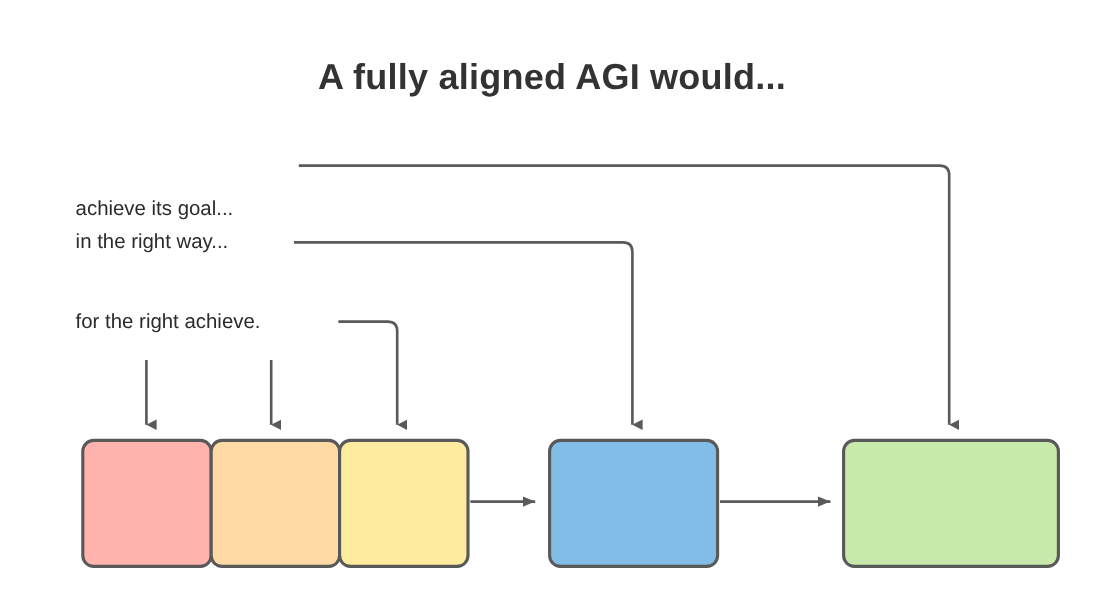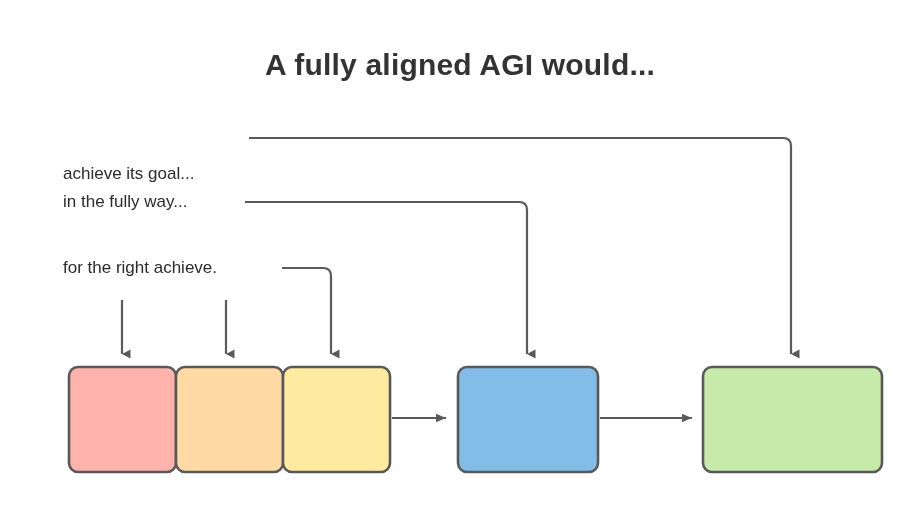--- a/index.html
+++ b/index.html
@@ -53,21 +53,21 @@
 </style>
 </head>
 <body>
 
 <div id="diagram-root">
 
   <div class="title-text">A fully aligned AGI would...</div>
 
   <div class="annotation-label" id="label-goal">achieve its goal...</div>
 
-  <div class="annotation-label" id="label-way">in the fully way...</div>
+  <div class="annotation-label" id="label-way">in the right way...</div>
 
   <div class="annotation-label" id="label-reasons">for the right achieve.</div>
 
   <svg class="diagram-svg" viewBox="0 0 920 510" xmlns="http://www.w3.org/2000/svg">
     <defs>
       <marker id="arrowhead-down" markerWidth="10" markerHeight="9" refX="5" refY="8.5" orient="auto" markerUnits="userSpaceOnUse">
         <path d="M0.6,0 L9.4,0 L5,8.6 Z" fill="#5a5a5a"></path>
       </marker>
       <marker id="arrowhead-right" markerWidth="11" markerHeight="10" refX="10.5" refY="5" orient="auto" markerUnits="userSpaceOnUse">
         <path d="M0,0.6 L10.4,5 L0,9.4 Z" fill="#5a5a5a"></path>

